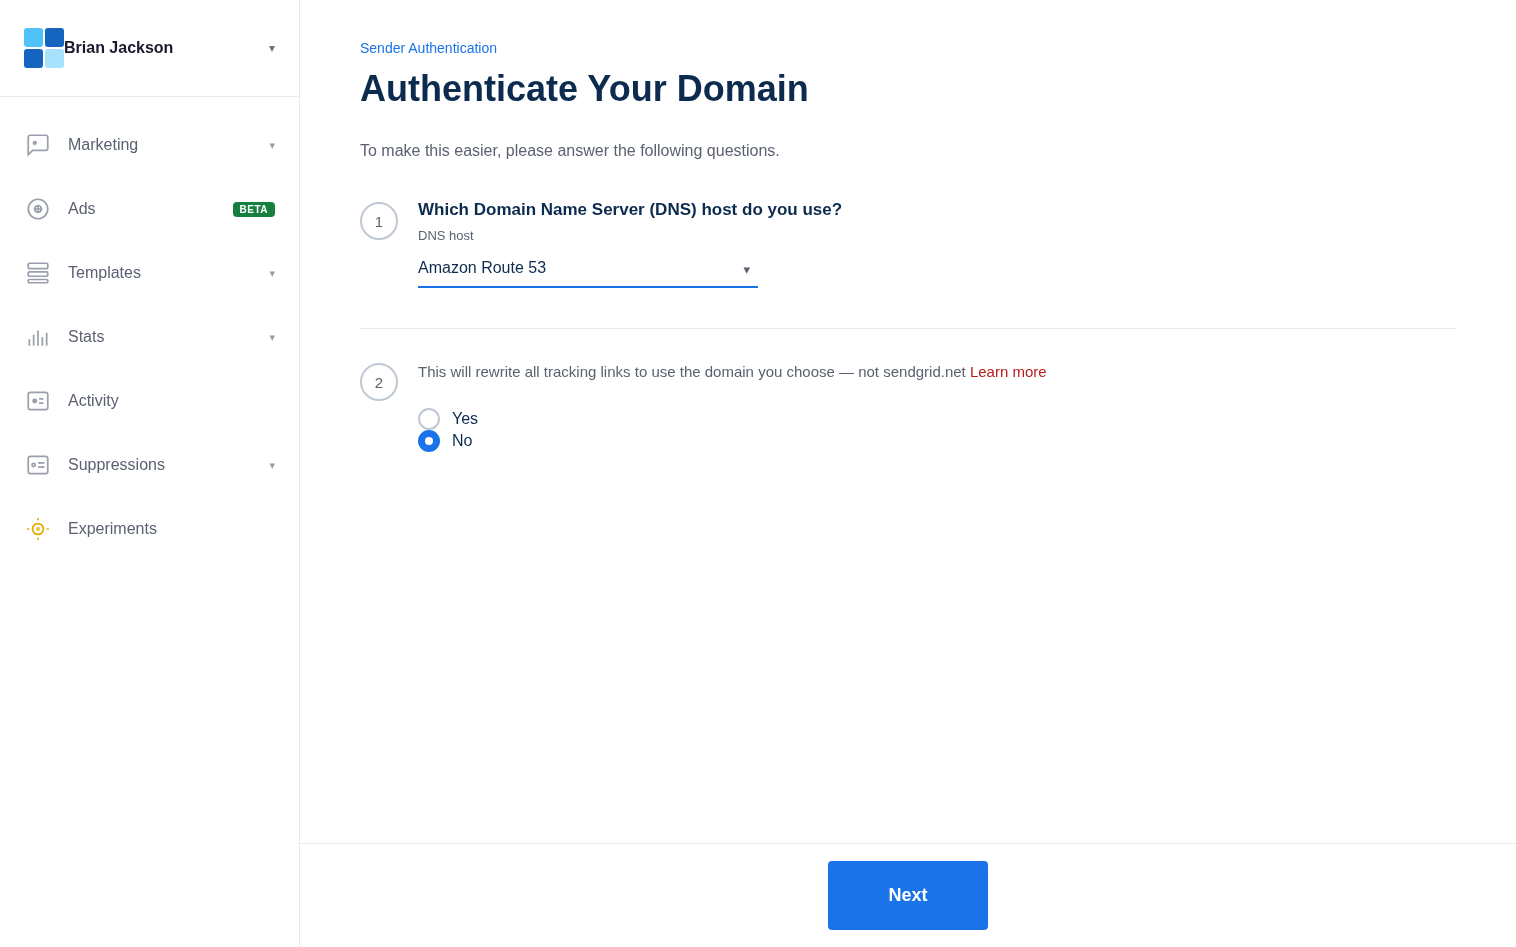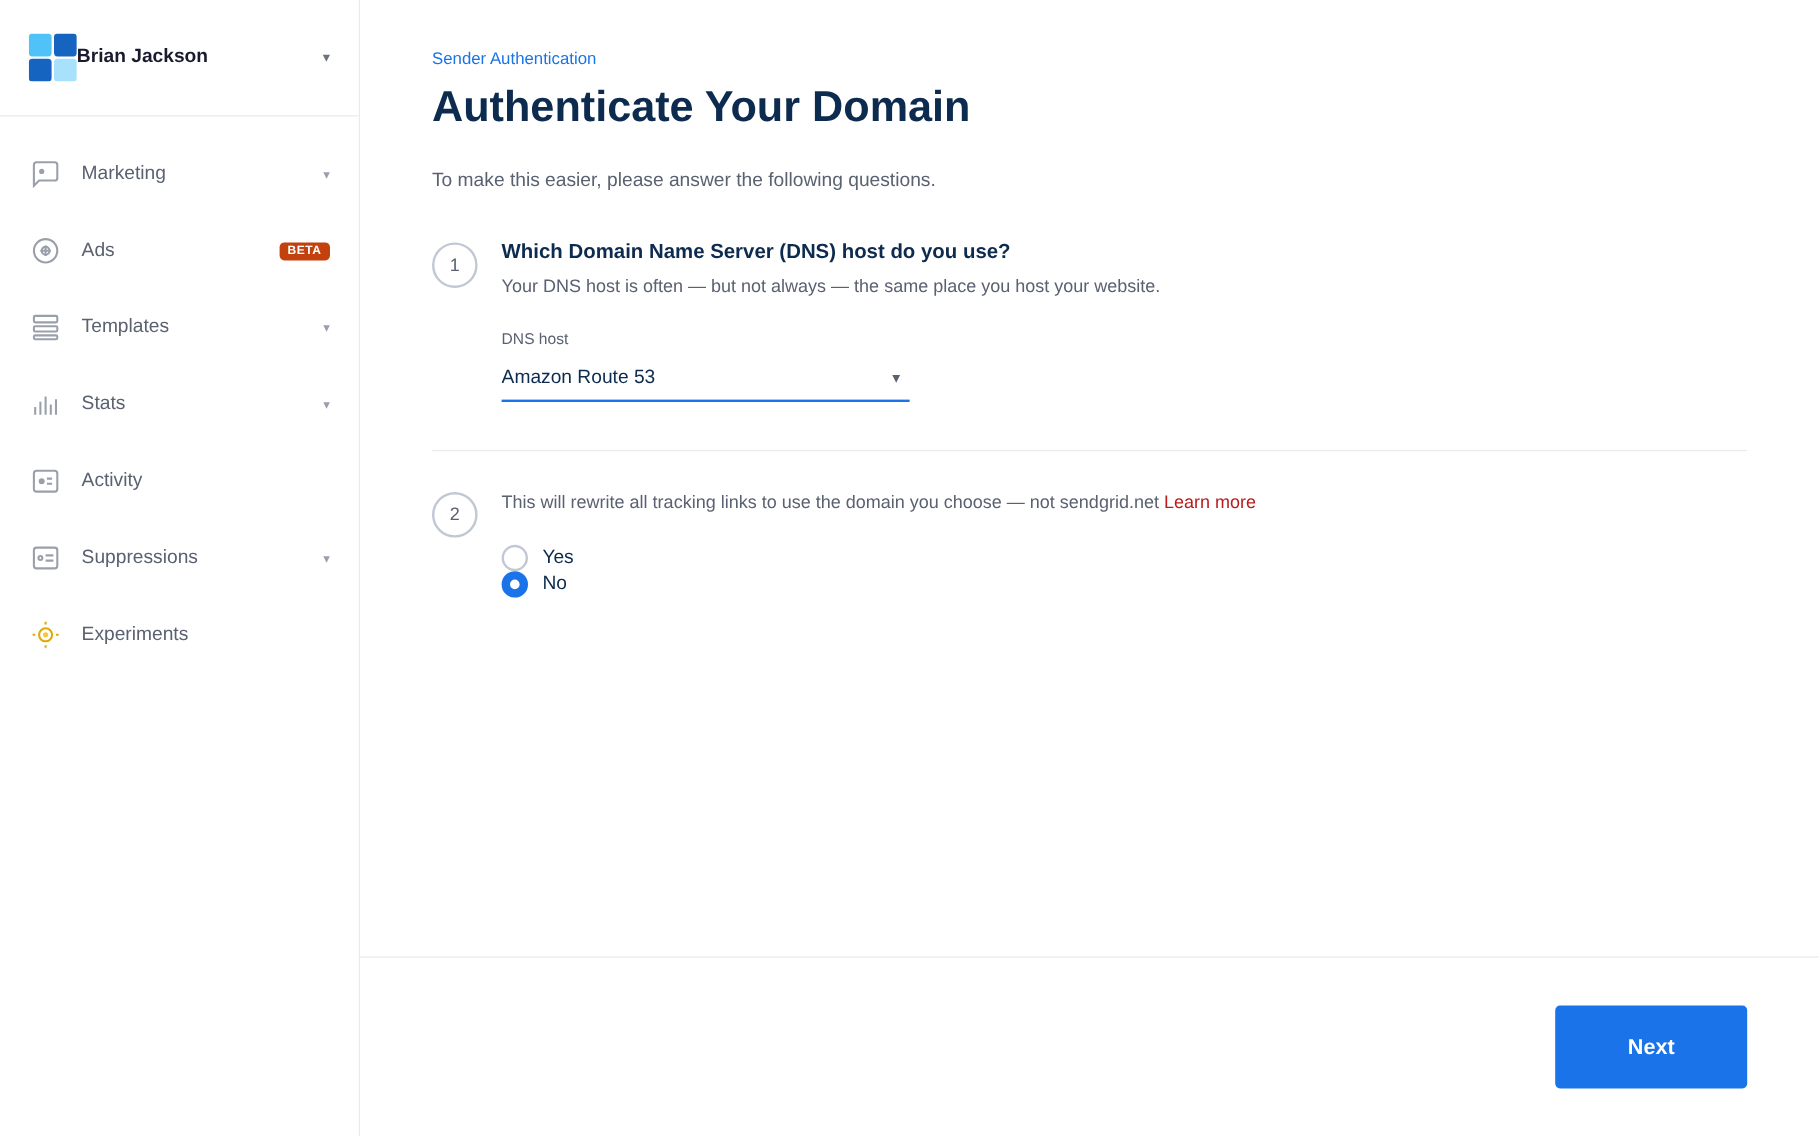--- a/index.html
+++ b/index.html
@@ -62,21 +62,21 @@
       width: 28px;
       height: 28px;
       display: flex;
       align-items: center;
       justify-content: center;
       flex-shrink: 0;
     }
     .nav-label { flex: 1; }
     .nav-chevron { font-size: 11px; color: #9aa0ab; }
     .beta-badge {
-      background: #c2410c;
+      background: #15803d;
       color: #fff;
       font-size: 10px;
       font-weight: 700;
       padding: 2px 7px;
       border-radius: 4px;
       letter-spacing: 0.5px;
       margin-left: 16px;
     }
     .nav-item-ads { color: #5a6170; }
 
@@ -207,24 +207,24 @@
       background: #fff;
     }
     .radio-label {
       font-size: 16px;
       color: #0d2b4e;
     }
     .learn-more { color: #b91c1c; cursor: pointer; }
 
     
     .main-footer {
-      padding: 40px 60px;
+      padding: 17px 60px;
       border-top: 1px solid #e8eaed;
       display: flex;
-      justify-content: flex-end;
+      justify-content: center;
     }
     .next-button {
       background: #1a73e8;
       color: #fff;
       border: none;
       padding: 24px 60px;
       font-size: 18px;
       font-weight: 600;
       border-radius: 4px;
       cursor: pointer;
@@ -340,21 +340,20 @@
   <div class="main-content">
 
     <div class="breadcrumb">Sender Authentication</div>
     <h1 class="page-title">Authenticate Your Domain</h1>
     <p class="subtitle">To make this easier, please answer the following questions.</p>
 
     <div class="question-block">
       <div class="question-number">1</div>
       <div class="question-content">
         <div class="question-title">Which Domain Name Server (DNS) host do you use?</div>
-        <div class="question-desc">Your DNS host is often — but not always — the same place you host your website.</div>
         <div class="field-label">DNS host</div>
         <div class="select-wrapper">
           <select class="dns-select">
             <option>Amazon Route 53</option>
             <option>Cloudflare</option>
             <option>GoDaddy</option>
             <option>Namecheap</option>
             <option>Google Domains</option>
           </select>
           <span class="select-chevron">▾</span>

